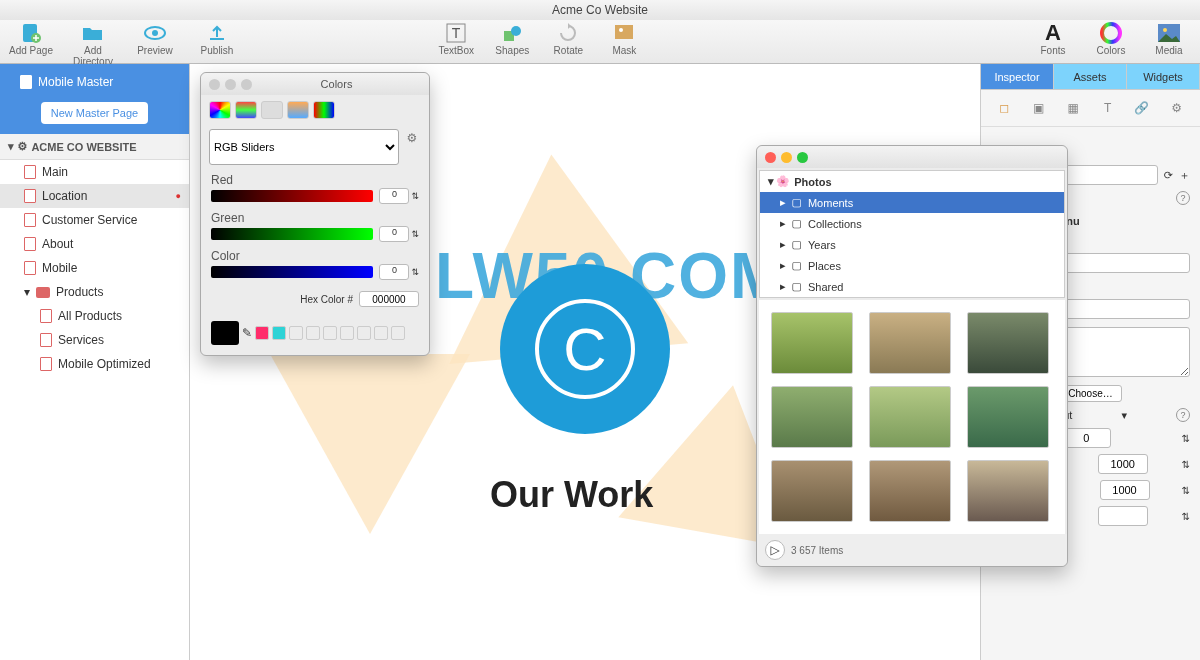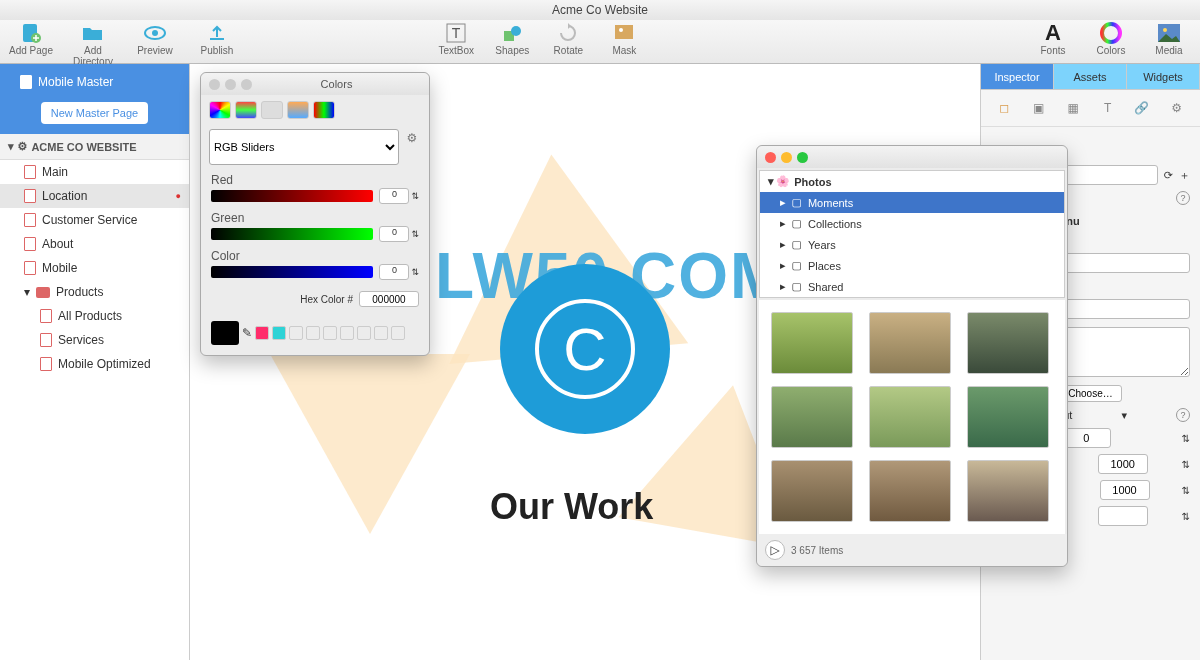--- a/index.html
+++ b/index.html
@@ -26,21 +26,21 @@
 .tree-sub { padding-left: 40px; }
 .page-icon { width: 12px; height: 14px; border: 1px solid #d66; border-radius: 1px; display: inline-block; background: #fff; }
 .folder-icon { width: 14px; height: 11px; background: #d66; border-radius: 2px; display: inline-block; }
 
 .canvas { flex: 1; background: #fff; position: relative; overflow: hidden; }
 .tri1 { position: absolute; width: 0; height: 0; border-left: 120px solid transparent; border-right: 120px solid transparent; border-bottom: 200px solid #fce5c0; top: 90px; left: 250px; transform: rotate(-5deg); opacity: 0.8; }
 .tri2 { position: absolute; width: 0; height: 0; border-left: 100px solid transparent; border-right: 100px solid transparent; border-top: 180px solid #fce5c0; top: 290px; left: 80px; opacity: 0.8; }
 .tri3 { position: absolute; width: 0; height: 0; border-left: 90px solid transparent; border-right: 90px solid transparent; border-bottom: 150px solid #fce5c0; top: 320px; left: 440px; transform: rotate(10deg); opacity: 0.8; }
 .logo-circle { position: absolute; width: 170px; height: 170px; border-radius: 50%; background: #1e9cd8; top: 200px; left: 310px; display: flex; align-items: center; justify-content: center; }
 .logo-inner { width: 100px; height: 100px; border: 4px solid #fff; border-radius: 50%; color: #fff; font-size: 60px; display: flex; align-items: center; justify-content: center; font-weight: 300; }
-.canvas-text { position: absolute; top: 422px; left: 300px; font-size: 36px; font-weight: bold; color: #222; }
+.canvas-text { position: absolute; top: 410px; left: 300px; font-size: 36px; font-weight: bold; color: #222; }
 .watermark { position: absolute; top: 175px; left: 245px; font-size: 64px; font-weight: bold; color: #3fa9dd; opacity: 0.9; letter-spacing: 2px; }
 
 .inspector { width: 220px; background: #f5f5f5; border-left: 1px solid #ccc; display: flex; flex-direction: column; }
 .insp-tabs { display: flex; height: 26px; border-bottom: 1px solid #ccc; }
 .insp-tab { flex: 1; text-align: center; font-size: 11px; line-height: 26px; cursor: pointer; background: #7dd3fc; border-right: 1px solid #ccc; }
 .insp-tab.active { background: #4a90e2; color: #fff; }
 .insp-icons { display: flex; justify-content: space-around; padding: 8px 6px; border-bottom: 1px solid #ddd; }
 .insp-icon { width: 20px; height: 20px; display: flex; align-items: center; justify-content: center; color: #888; cursor: pointer; }
 .insp-icon.active { color: #d99a4a; }
 .insp-body { padding: 10px; font-size: 11px; overflow: auto; flex: 1; }

